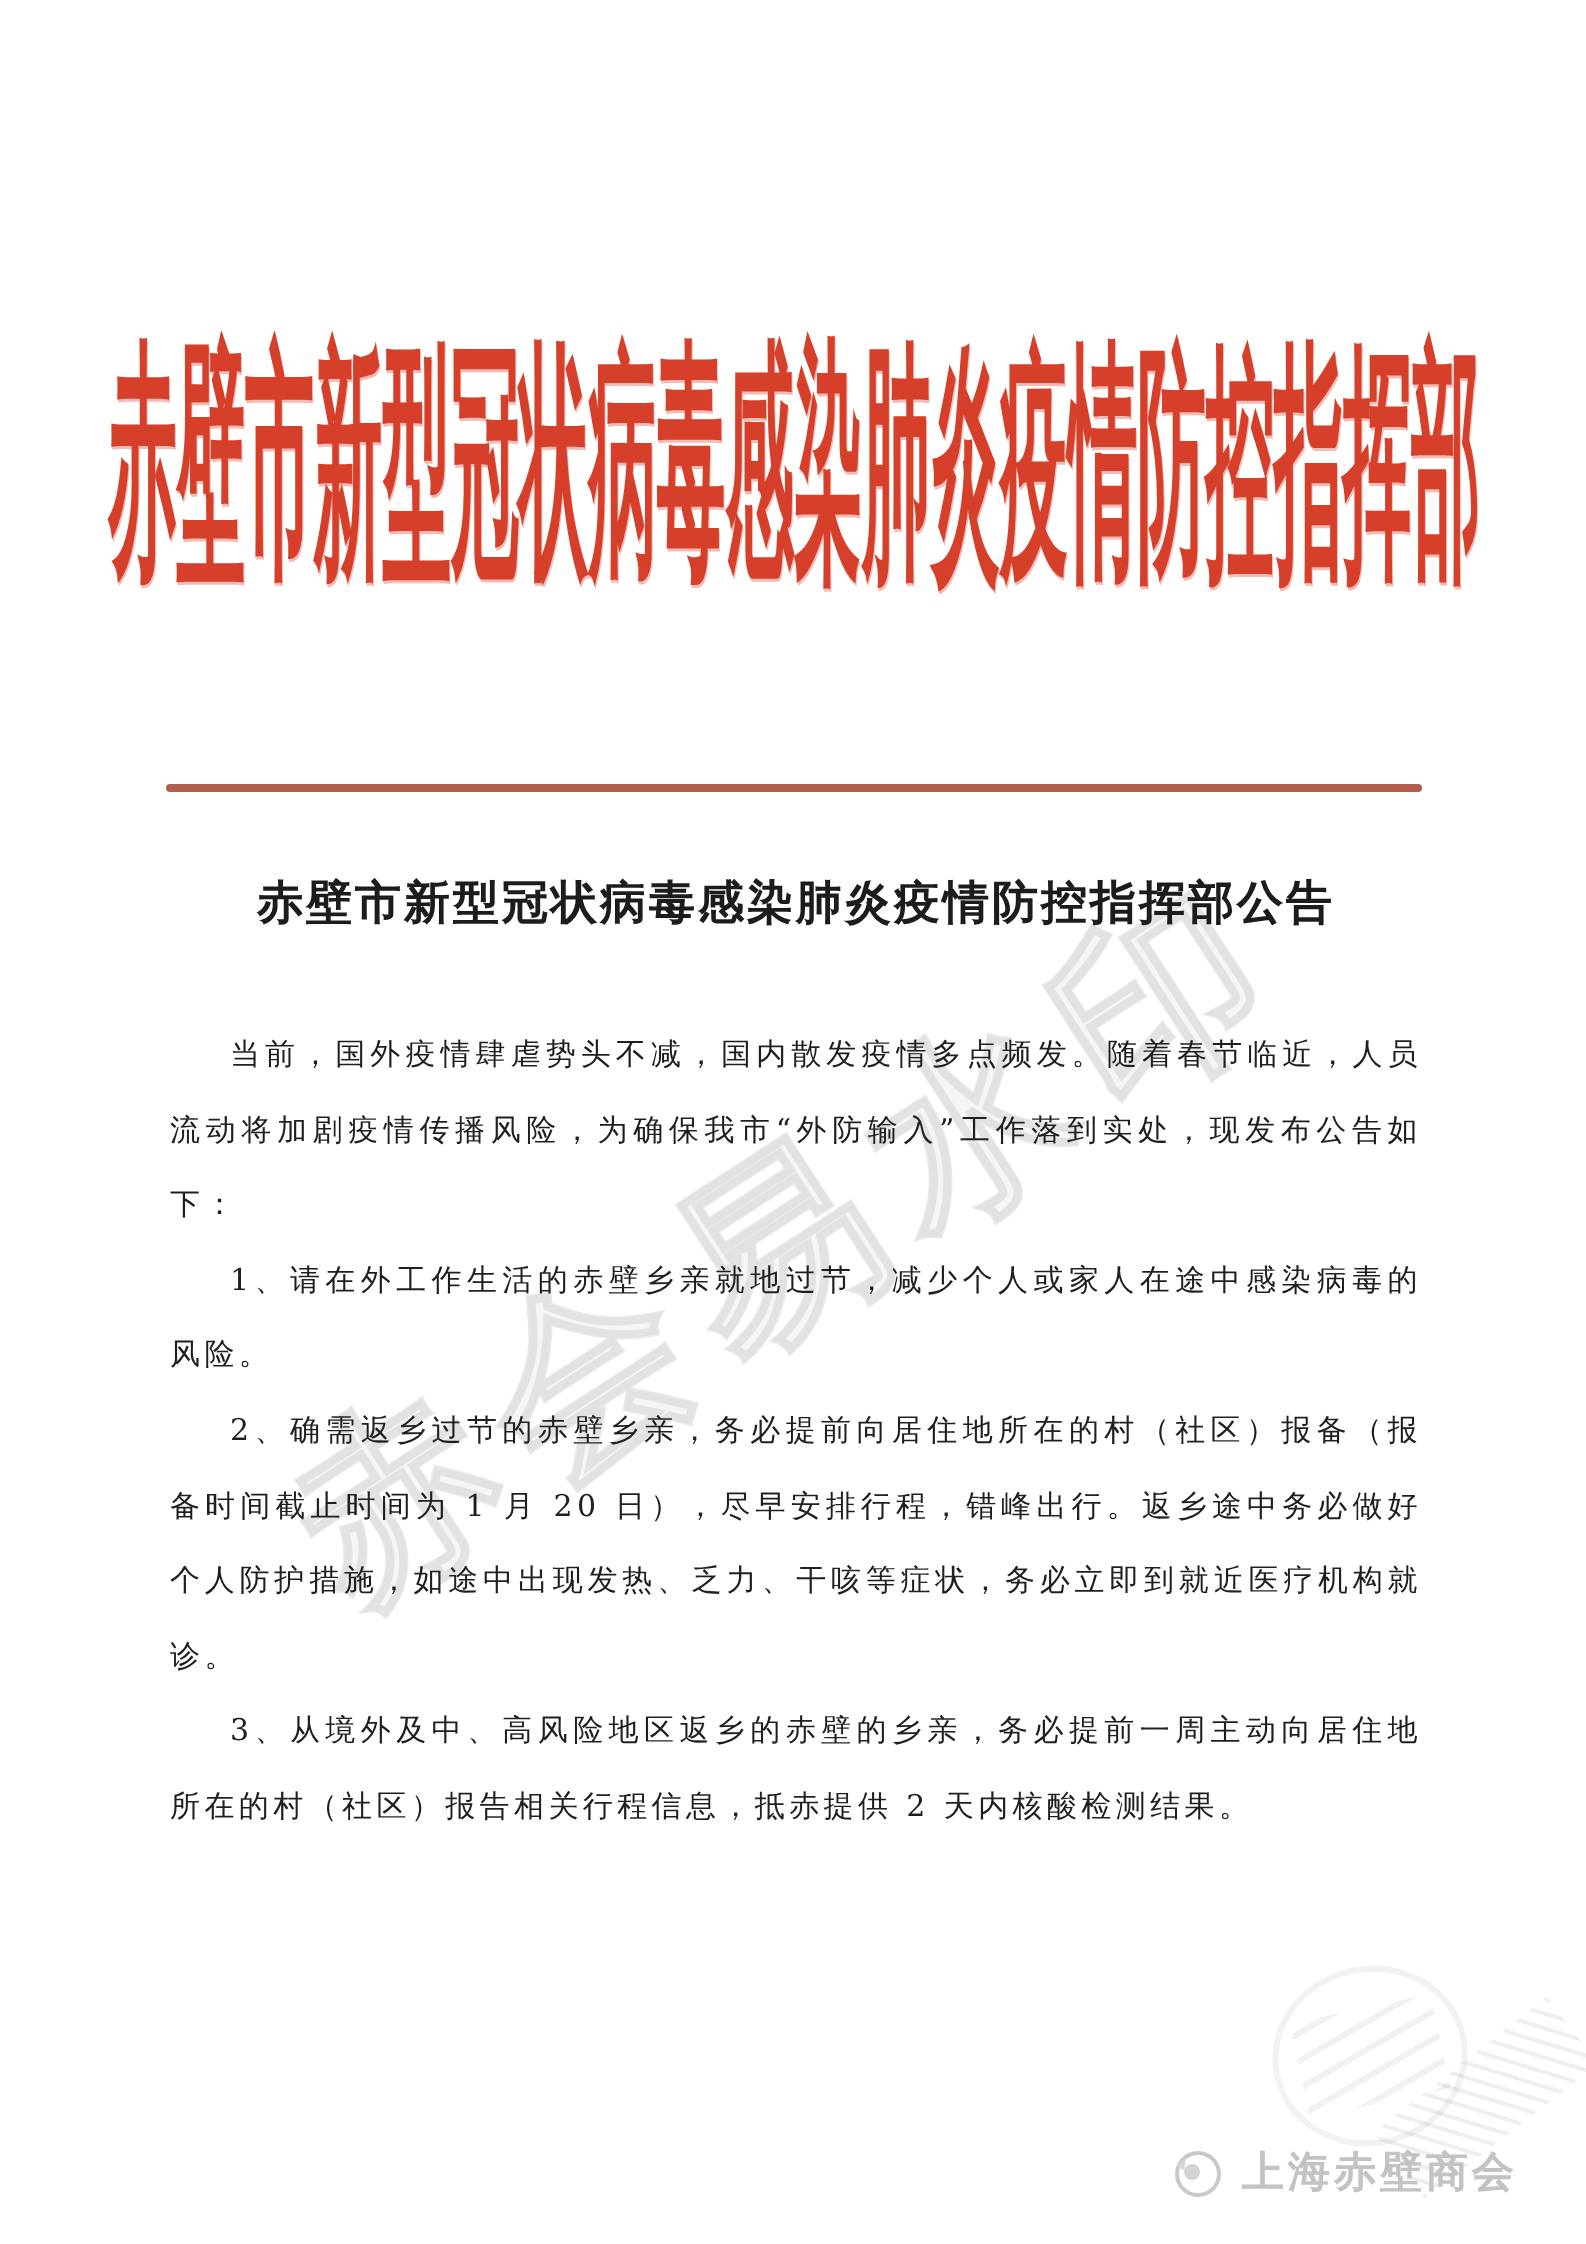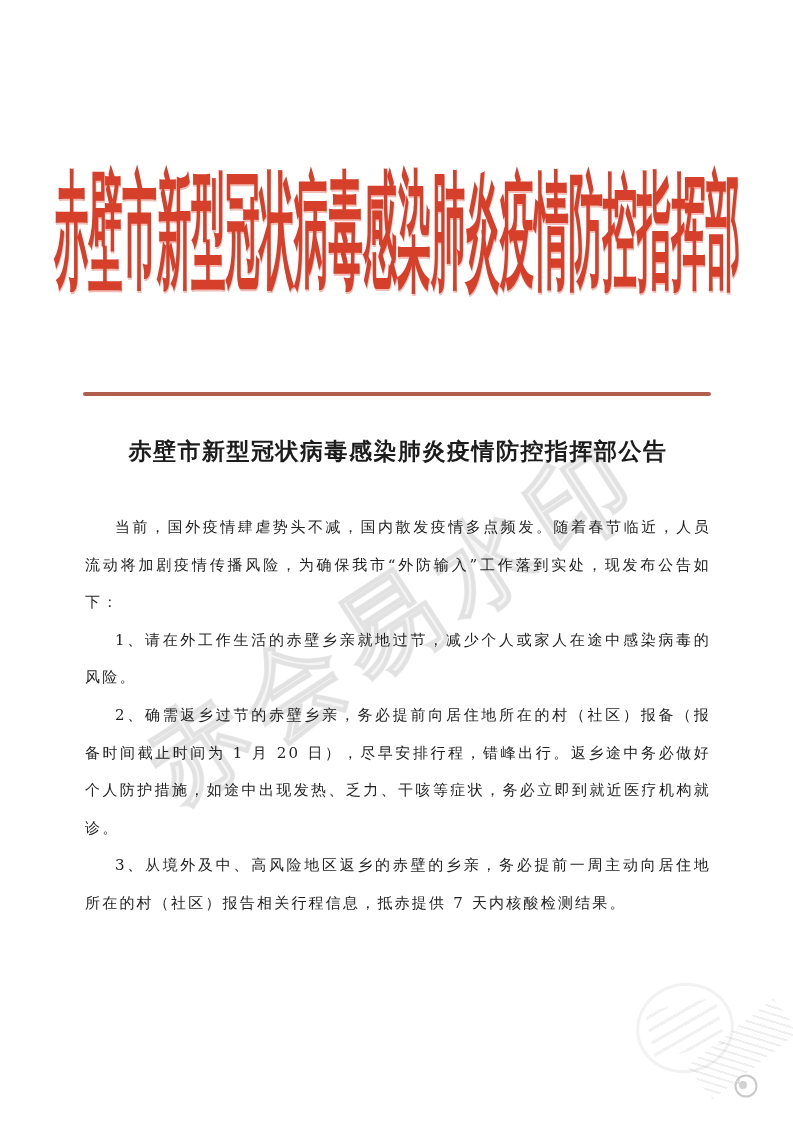--- a/index.html
+++ b/index.html
@@ -172,29 +172,30 @@
   <div class="divider"></div>
 
   <div class="watermark">赤会易水印</div>
 
   <h1 class="announce-title">赤壁市新型冠状病毒感染肺炎疫情防控指挥部公告</h1>
 
   <div class="body-text">
     <p>当前，国外疫情肆虐势头不减，国内散发疫情多点频发。随着春节临近，人员流动将加剧疫情传播风险，为确保我市“外防输入”工作落到实处，现发布公告如下：</p>
     <p>1、请在外工作生活的赤壁乡亲就地过节，减少个人或家人在途中感染病毒的风险。</p>
     <p>2、确需返乡过节的赤壁乡亲，务必提前向居住地所在的村（社区）报备（报备时间截止时间为 1 月 20 日），尽早安排行程，错峰出行。返乡途中务必做好个人防护措施，如途中出现发热、乏力、干咳等症状，务必立即到就近医疗机构就诊。</p>
-    <p>3、从境外及中、高风险地区返乡的赤壁的乡亲，务必提前一周主动向居住地所在的村（社区）报告相关行程信息，抵赤提供 7 天内核酸检测结果。</p>
+    <p>3、从境外及中、高风险地区返乡的赤壁的乡亲，务必提前一周主动向居住地所在的村（社区）报告相关行程信息，抵赤提供 2 天内核酸检测结果。</p>
   </div>
 
   <div class="emblem"></div>
   <div class="scribble"></div>
 
   <div class="footer">
     <span class="footer-logo">
       <svg width="27" height="27" viewBox="0 0 27 27">
         <circle cx="14" cy="14" r="10.5" fill="none" stroke="#c9c9c9" stroke-width="2"></circle>
         <circle cx="11" cy="13" r="4" fill="#d2d2d2"></circle>
         <path d="M3 10 L8 6 L7 12 Z" fill="#d5d5d5"></path>
       </svg>
     </span>
+    <span class="footer-name">上海赤壁商会</span>
   </div>
 
 </div>
 
 </body></html>

